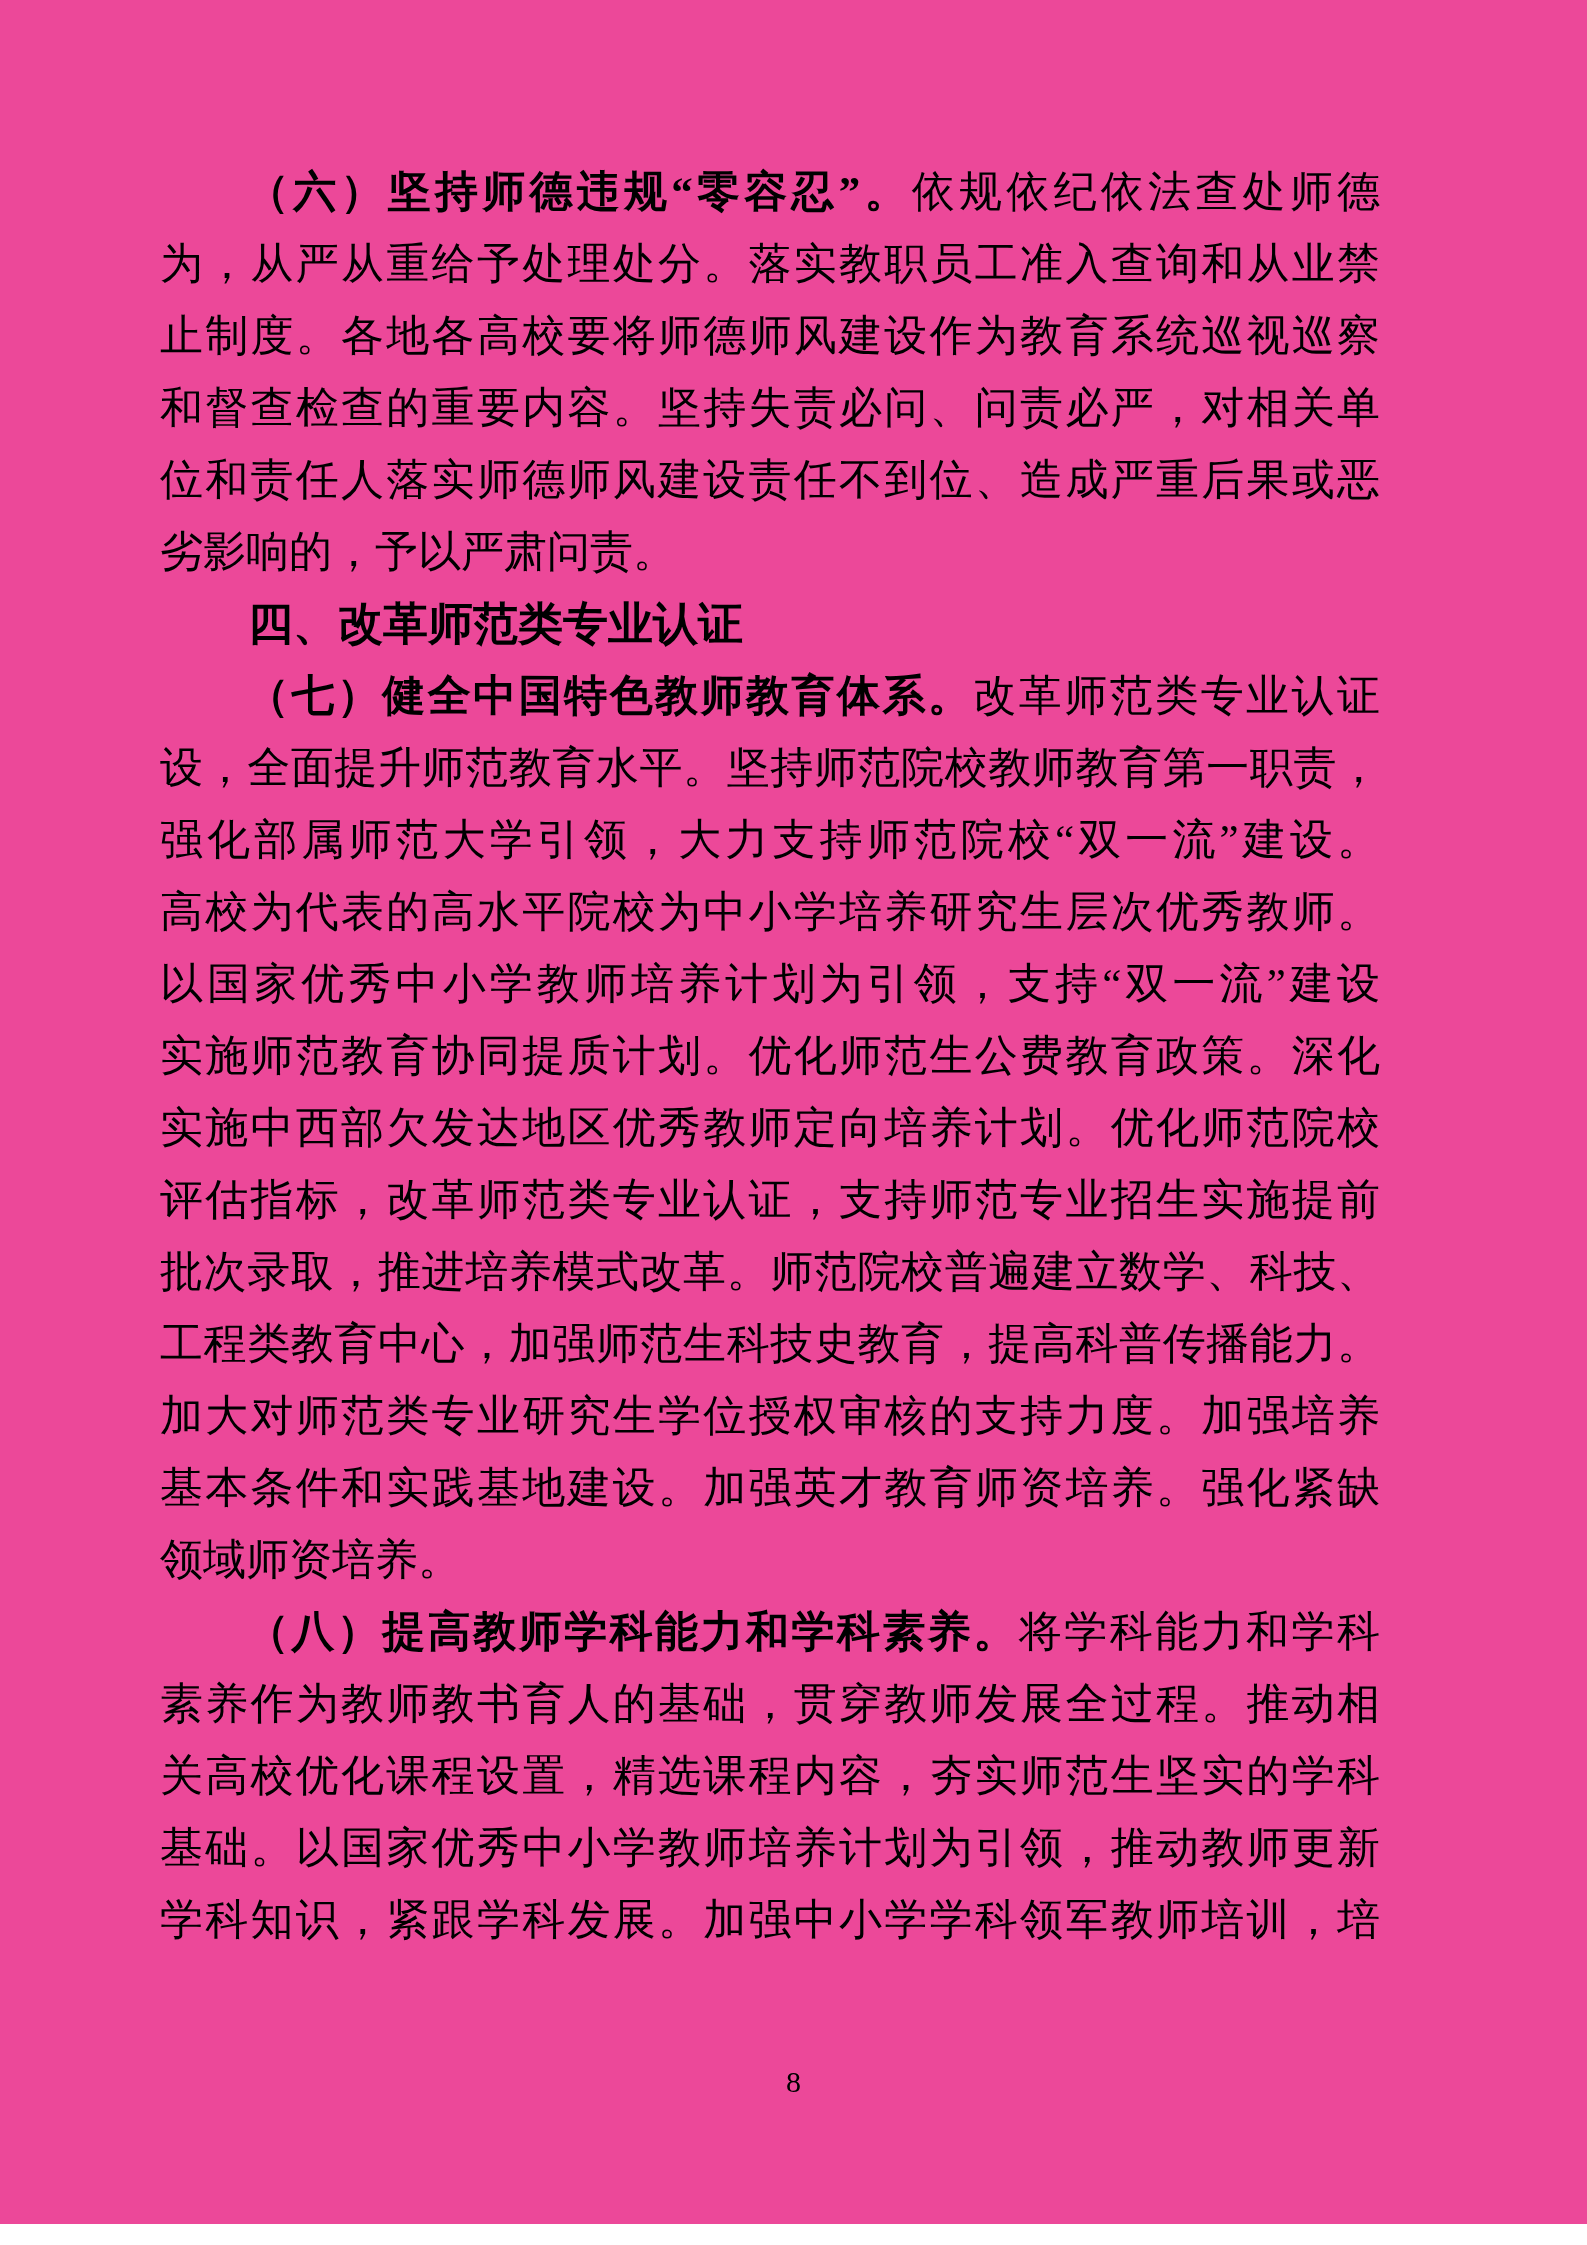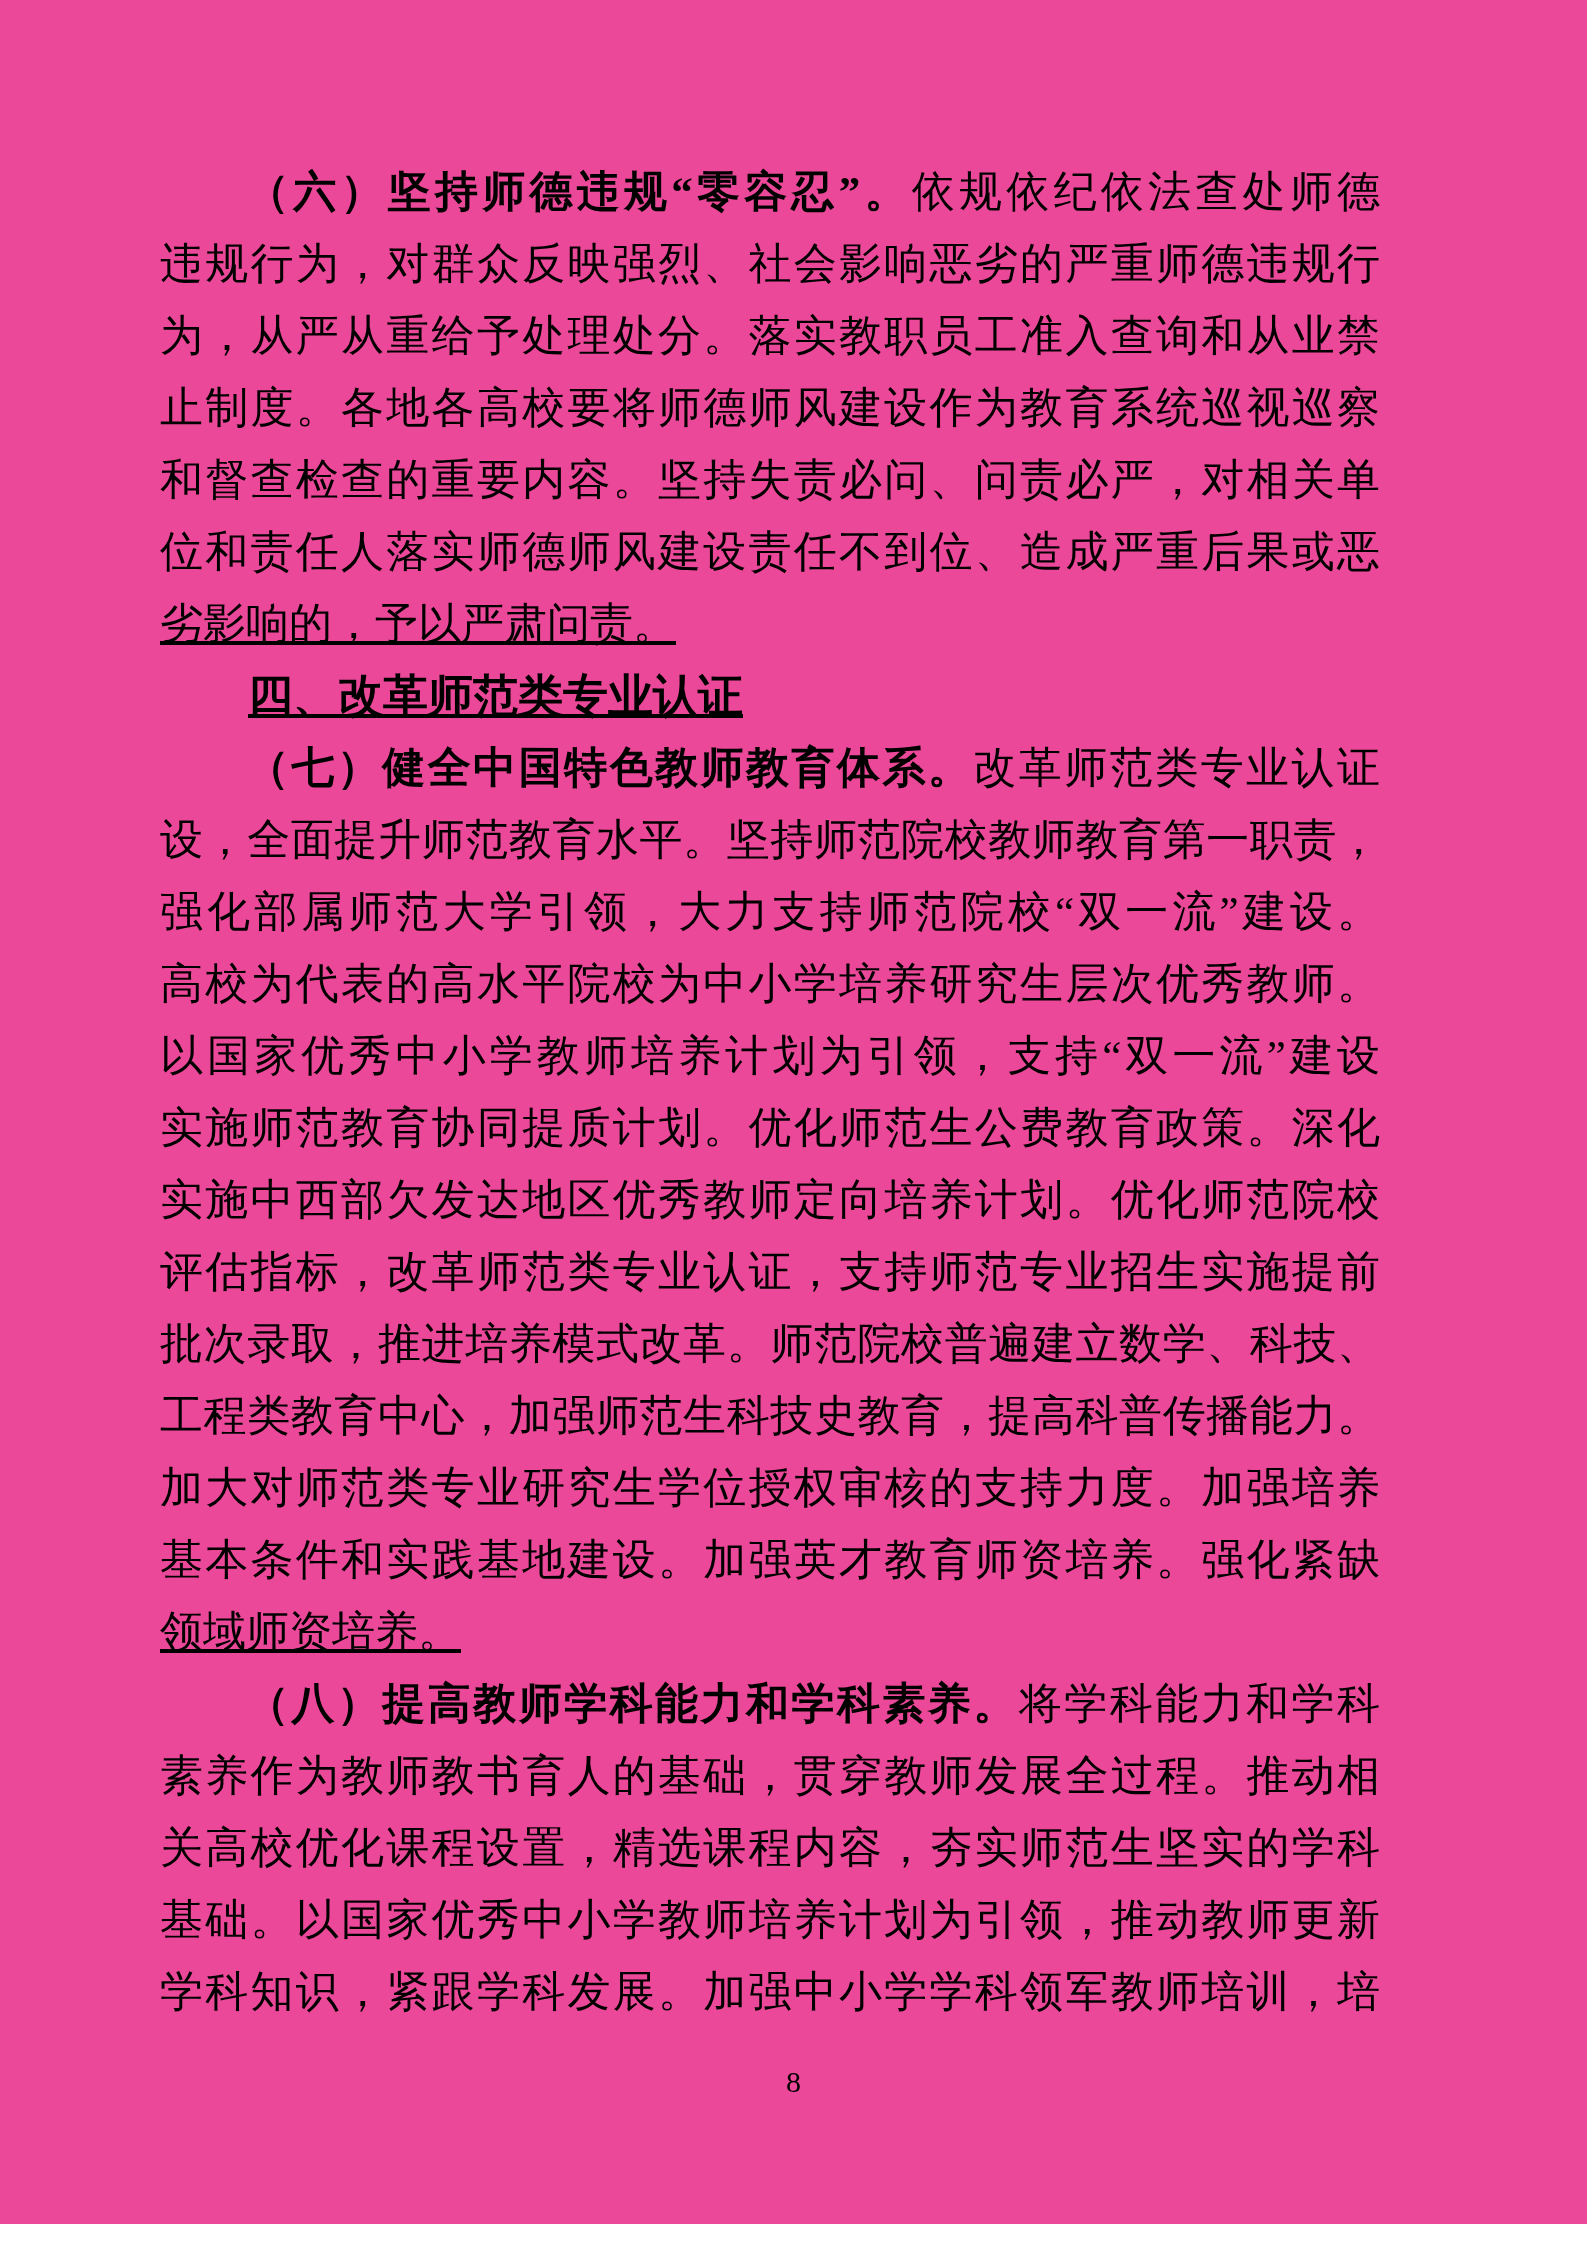--- a/index.html
+++ b/index.html
@@ -31,21 +31,20 @@
     text-justify: inter-character;
     white-space: normal;
     color: #000000;
   }
   .line.first {
     text-indent: 86px;
   }
   .line.last {
     text-align: left;
     text-align-last: left;
-    text-decoration: underline;
   }
   .line.heading {
     font-family: "Liberation Sans", "DejaVu Sans", sans-serif;
     font-weight: 700;
     font-size: 45px;
     text-align: left;
     text-align-last: left;
     text-indent: 88px;
   }
   .bold-run {
@@ -63,21 +62,20 @@
     font-family: "Liberation Serif", "DejaVu Serif", serif;
     color: #000000;
   }
 </style>
 </head>
 <body>
 
 <div class="page">
   <div class="text-block">
       <div class="line first"><span class="bold-run">（六）坚持师德违规“零容忍”。</span><span>依规依纪依法查处师德</span></div>
-      <div class="line"><span>违规行为，对群众反映强烈、社会影响恶劣的严重师德违规行</span></div>
       <div class="line"><span>为，从严从重给予处理处分。落实教职员工准入查询和从业禁</span></div>
       <div class="line"><span>止制度。各地各高校要将师德师风建设作为教育系统巡视巡察</span></div>
       <div class="line"><span>和督查检查的重要内容。坚持失责必问、问责必严，对相关单</span></div>
       <div class="line"><span>位和责任人落实师德师风建设责任不到位、造成严重后果或恶</span></div>
       <div class="line last"><span>劣影响的，予以严肃问责。</span></div>
       <div class="line heading last"><span class="bold-run">四、改革师范类专业认证</span></div>
       <div class="line first"><span class="bold-run">（七）健全中国特色教师教育体系。</span><span>改革师范类专业认证</span></div>
       <div class="line"><span>设，全面提升师范教育水平。坚持师范院校教师教育第一职责，</span></div>
       <div class="line"><span>强化部属师范大学引领，大力支持师范院校“双一流”建设。</span></div>
       <div class="line"><span>高校为代表的高水平院校为中小学培养研究生层次优秀教师。</span></div>

